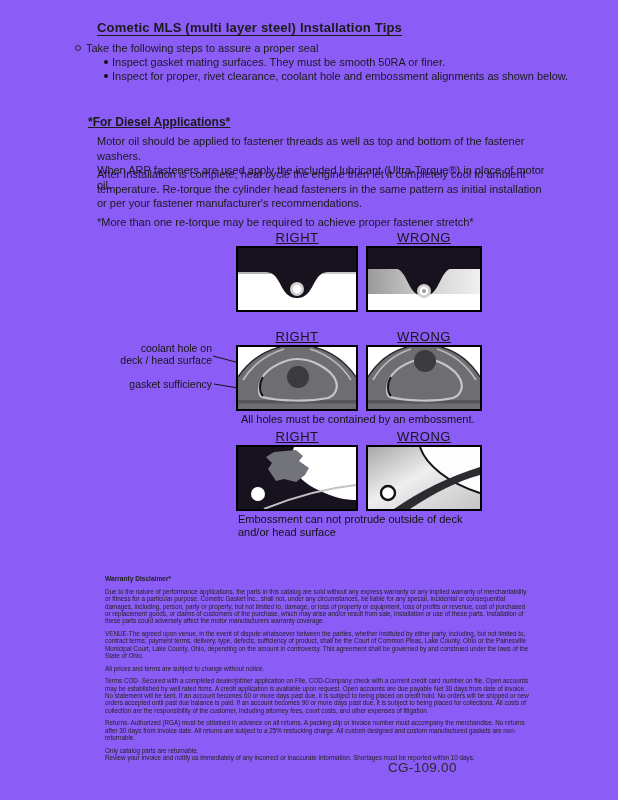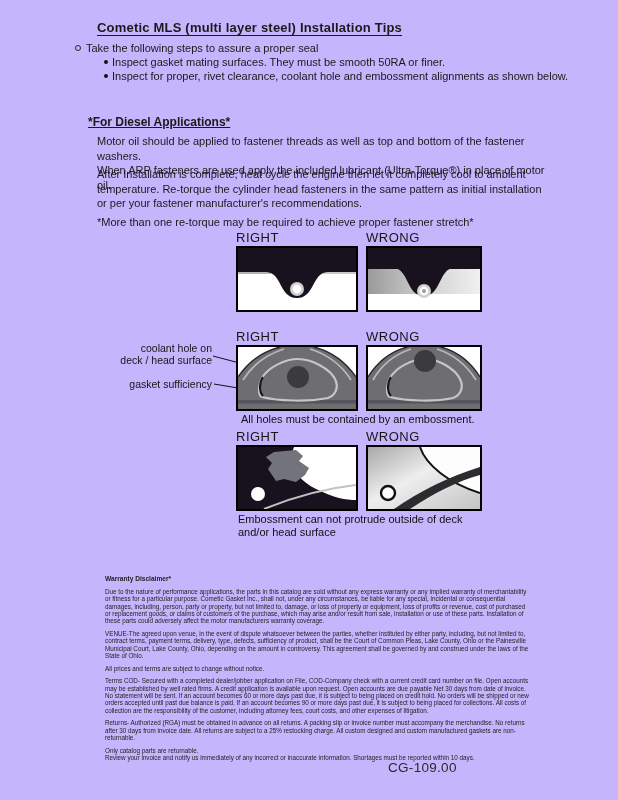--- a/index.html
+++ b/index.html
@@ -1,33 +1,33 @@
 <!DOCTYPE html>
 <html><head>
 <meta charset="utf-8">
 <style>
   html,body{margin:0;padding:0;background:#fff;}
-  .page{position:relative;width:618px;height:800px;background:#c4b5fd;overflow:hidden;
+  .page{position:relative;width:618px;height:800px;background:#8b5cf6;overflow:hidden;
         font-family:"Liberation Sans", sans-serif;color:#1a1a1a;}
 
   .title{position:absolute;left:97px;top:20px;margin:0;font-size:13px;font-weight:700;
          text-decoration:underline;text-underline-offset:3px;letter-spacing:.2px;}
 
   .tips{position:absolute;left:75px;top:41px;width:470px;font-size:11px;line-height:14px;}
   .tip-row{display:flex;align-items:flex-start;height:14px;white-space:nowrap;}
   .tip-row.sub{padding-left:29px;}
   .ring{flex:0 0 auto;width:4px;height:4px;border:1px solid #2a2a2a;border-radius:50%;
         margin:4px 5px 0 0;}
   .dot{flex:0 0 auto;width:4px;height:4px;background:#111;border-radius:50%;margin:5px 4px 0 0;}
 
   .h2{position:absolute;left:88px;margin:0;font-size:12px;font-weight:700;text-decoration:underline;}
   .para{position:absolute;left:97px;margin:0;font-size:11px;line-height:14.5px;
         white-space:pre-line;width:460px;}
 
-  .dlabel{position:absolute;font-size:13px;letter-spacing:.5px;color:#161616;}
+  .dlabel{position:absolute;font-size:13px;letter-spacing:.5px;color:#161616;text-align:center;text-decoration:underline;}
   .dbox{position:absolute;height:62px;border:2px solid #000;background:#fff;}
   .dbox svg{display:block;}
   .caption{position:absolute;font-size:11px;line-height:12.5px;color:#111;white-space:pre-line;}
 
   .ann{position:absolute;font-size:10.5px;line-height:11.5px;text-align:right;
        white-space:pre-line;color:#161616;}
   .leader{position:absolute;left:212px;top:348px;}
 
   .legal{position:absolute;left:105px;top:575px;width:424px;color:#232323;}
   .legal-h{margin:0 0 6px 0;font-size:6.6px;font-weight:700;}

